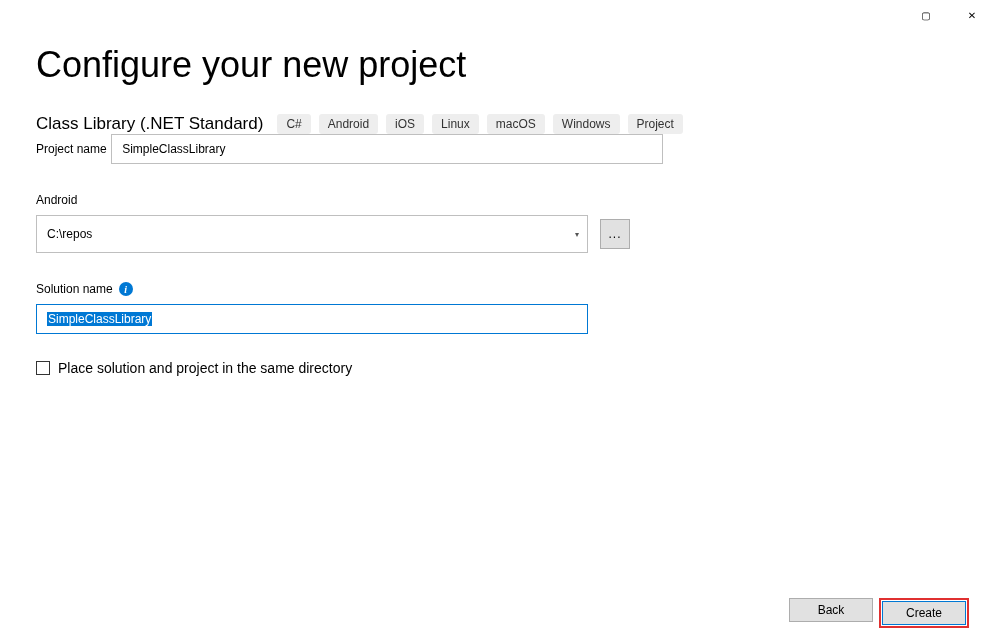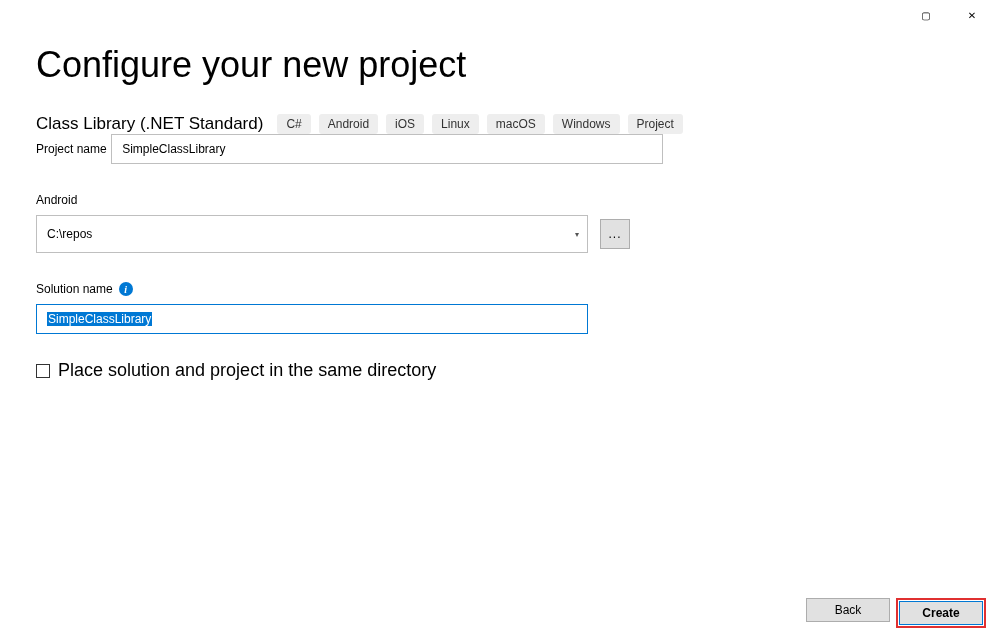--- a/index.html
+++ b/index.html
@@ -147,26 +147,26 @@
       gap: 8px;
       margin-top: 14px;
     }
     .checkbox {
       width: 14px;
       height: 14px;
       border: 1px solid #333;
       cursor: pointer;
     }
     .checkbox-label {
-      font-size: 18px;
+      font-size: 14px;
     }
     .footer {
       position: absolute;
       bottom: 12px;
-      right: 9px;
+      right: 26px;
       display: flex;
       gap: 6px;
     }
     .btn {
       width: 84px;
       height: 24px;
       border: 1px solid #adadad;
       background: #e1e1e1;
       font-size: 12px;
       font-family: inherit;
@@ -174,21 +174,20 @@
       display: flex;
       align-items: center;
       justify-content: center;
     }
     .btn-highlight-wrap {
       border: 2px solid #e03030;
       padding: 1px;
     }
     .btn-highlight-wrap .btn {
       border: 1px solid #0078d4;
-      font-weight: bold;
     }
   </style>
 </head>
 <body>
 
 <div class="titlebar">
   <div class="titlebar-btn">
     <span>▢</span>
   </div>
   <div class="titlebar-btn">

